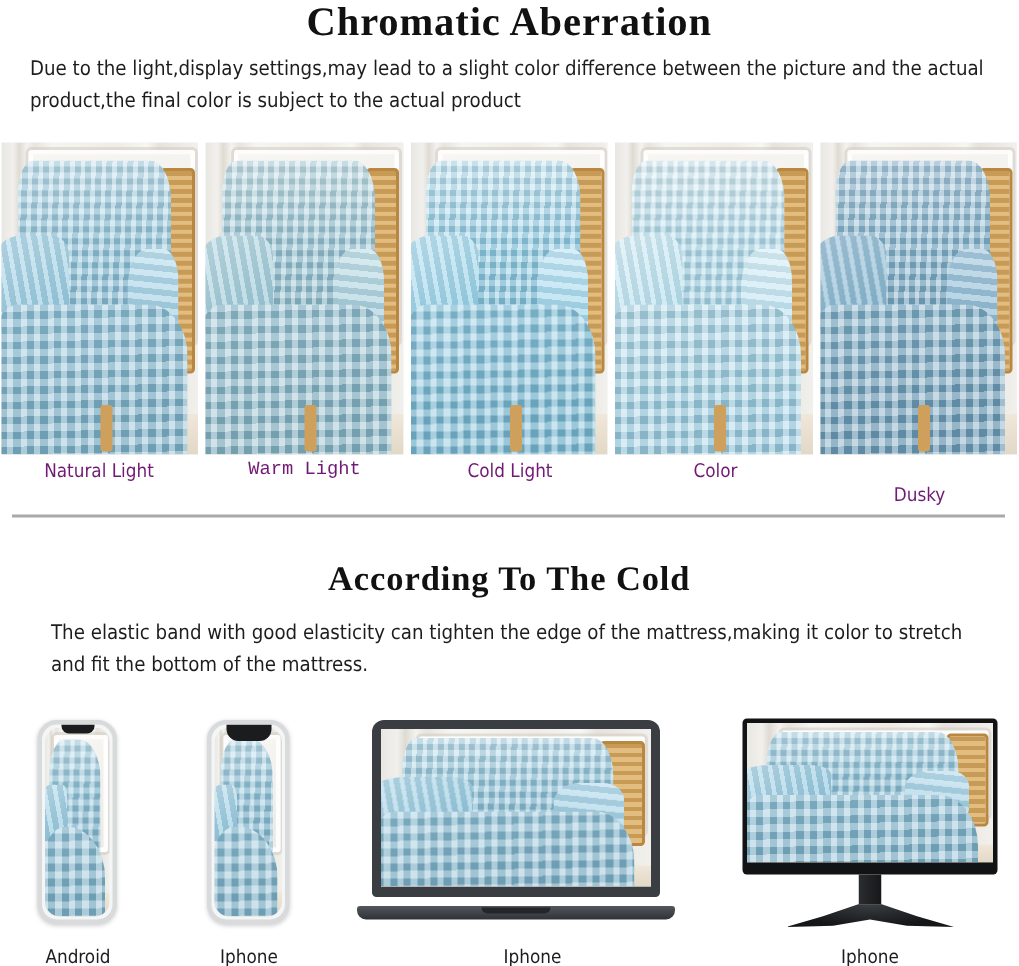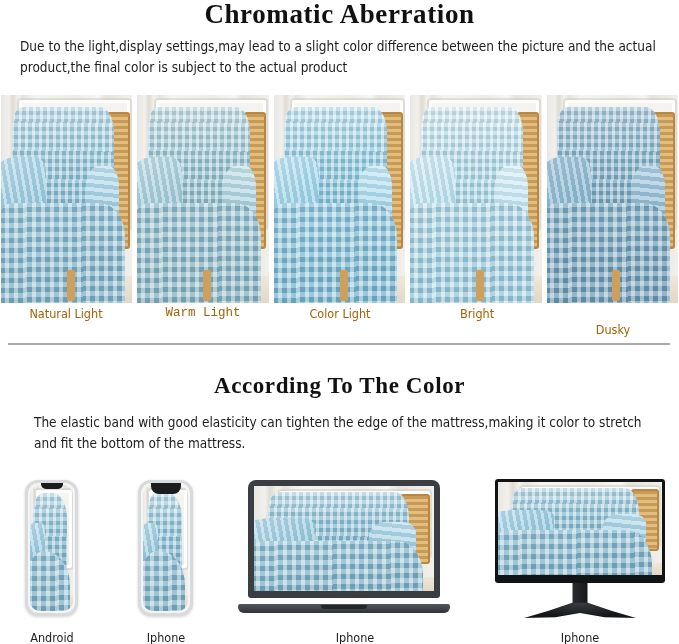--- a/index.html
+++ b/index.html
@@ -173,21 +173,21 @@
       repeating-linear-gradient(179deg,
         rgba(255,255,255,0.34) 0 5px,
         rgba(0,0,0,0.08) 5px 10px),
       linear-gradient(175deg, var(--c-base) 0%, var(--c-deep) 70%, var(--c-deep) 100%);
   }
 
   .tile-label {
     position: absolute;
     top: 306px;
     font-size: 12.5px;
-    color: #a16207;
+    color: #701a75;
     text-align: center;
     font-family: "DejaVu Sans", sans-serif;
     font-stretch: condensed;
   }
 
   
   .device-row { position: absolute; left: 0; top: 470px; width: 563px; height: 174px; }
 
   .phone {
     position: absolute;
@@ -352,27 +352,27 @@
       <div class="blanket-fold"></div>
       <div class="blanket-bottom"></div>
       <div class="chair-leg leg-c"></div>
     </div>
   </div>
 
 </div>
 
 <div class="tile-label" style="left:0;width:132px;">Natural Light</div>
 <div class="tile-label" style="left:137px;width:132px;font-family:Liberation Mono, monospace;">Warm Light</div>
-<div class="tile-label" style="left:274px;width:132px;">Color Light</div>
-<div class="tile-label" style="left:411px;width:132px;">Bright</div>
+<div class="tile-label" style="left:274px;width:132px;">Cold Light</div>
+<div class="tile-label" style="left:411px;width:132px;">Color</div>
 <div class="tile-label" style="left:547px;width:132px;margin-top:16px;">Dusky</div>
 
 <div class="divider"></div>
 
-<div class="section-title" id="title-according">According To The Color</div>
+<div class="section-title" id="title-according">According To The Cold</div>
 
 <div class="section-desc" id="desc-according">The elastic band with good elasticity can tighten the edge of the mattress,making it color to stretch and fit the bottom of the mattress.</div>
 
 <div class="device-row">
 
   <div class="phone" id="device-android">
     <div class="notch-bar"></div>
     <div class="pscreen">
       <div class="scene" style="--c-base:#8fc5dc;--c-lite:#bcdfee;--c-deep:#7fb6cf;">
         <div class="wall"></div>

